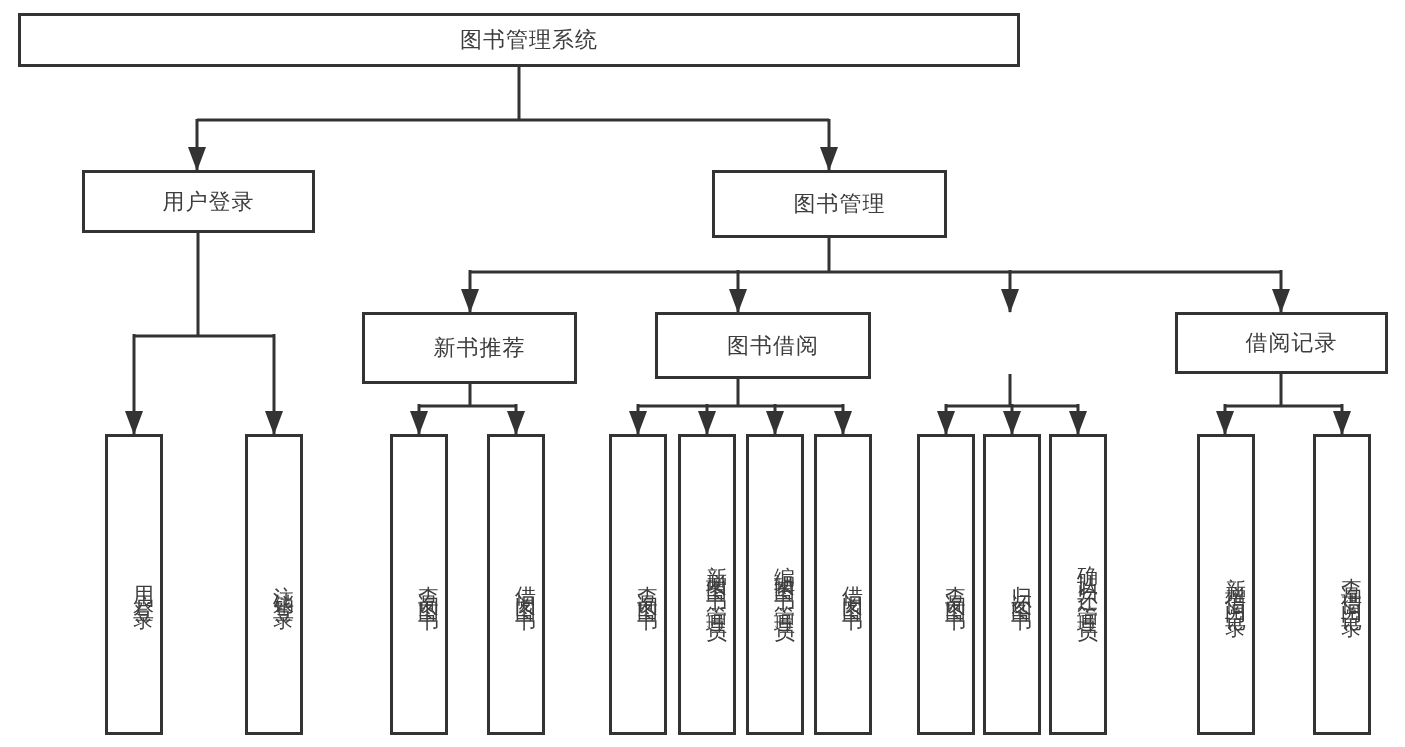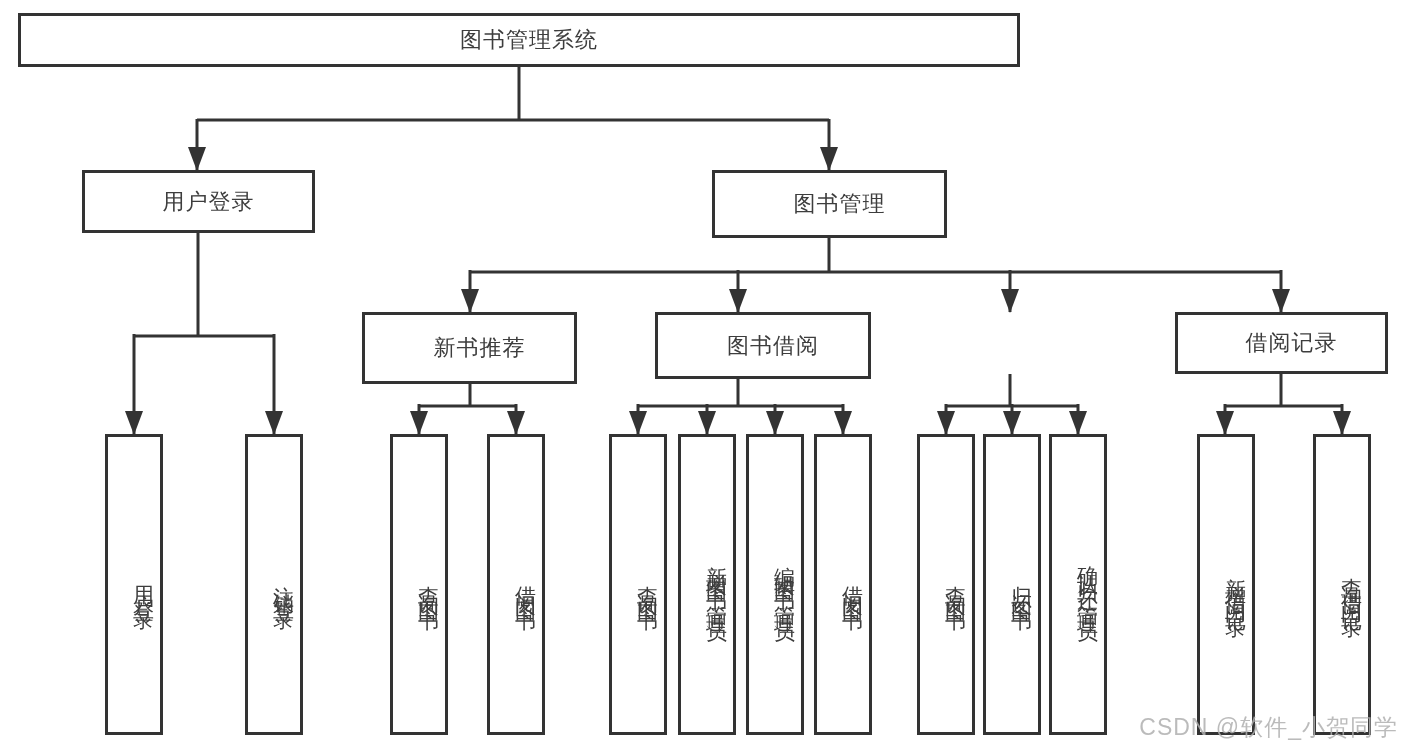--- a/index.html
+++ b/index.html
@@ -164,15 +164,14 @@
     <span class="vtext">确认归还（管理员）</span>
   </div>
 
   <div class="node vbox" style="left:1197px; top:434px;">
     <span class="vtext">新增借阅记录</span>
   </div>
   <div class="node vbox" style="left:1313px; top:434px;">
     <span class="vtext">查询借阅记录</span>
   </div>
 
-  <div class="watermark">CSDN @软件_小贺同学</div>
 
 </div>
 
 </body></html>

